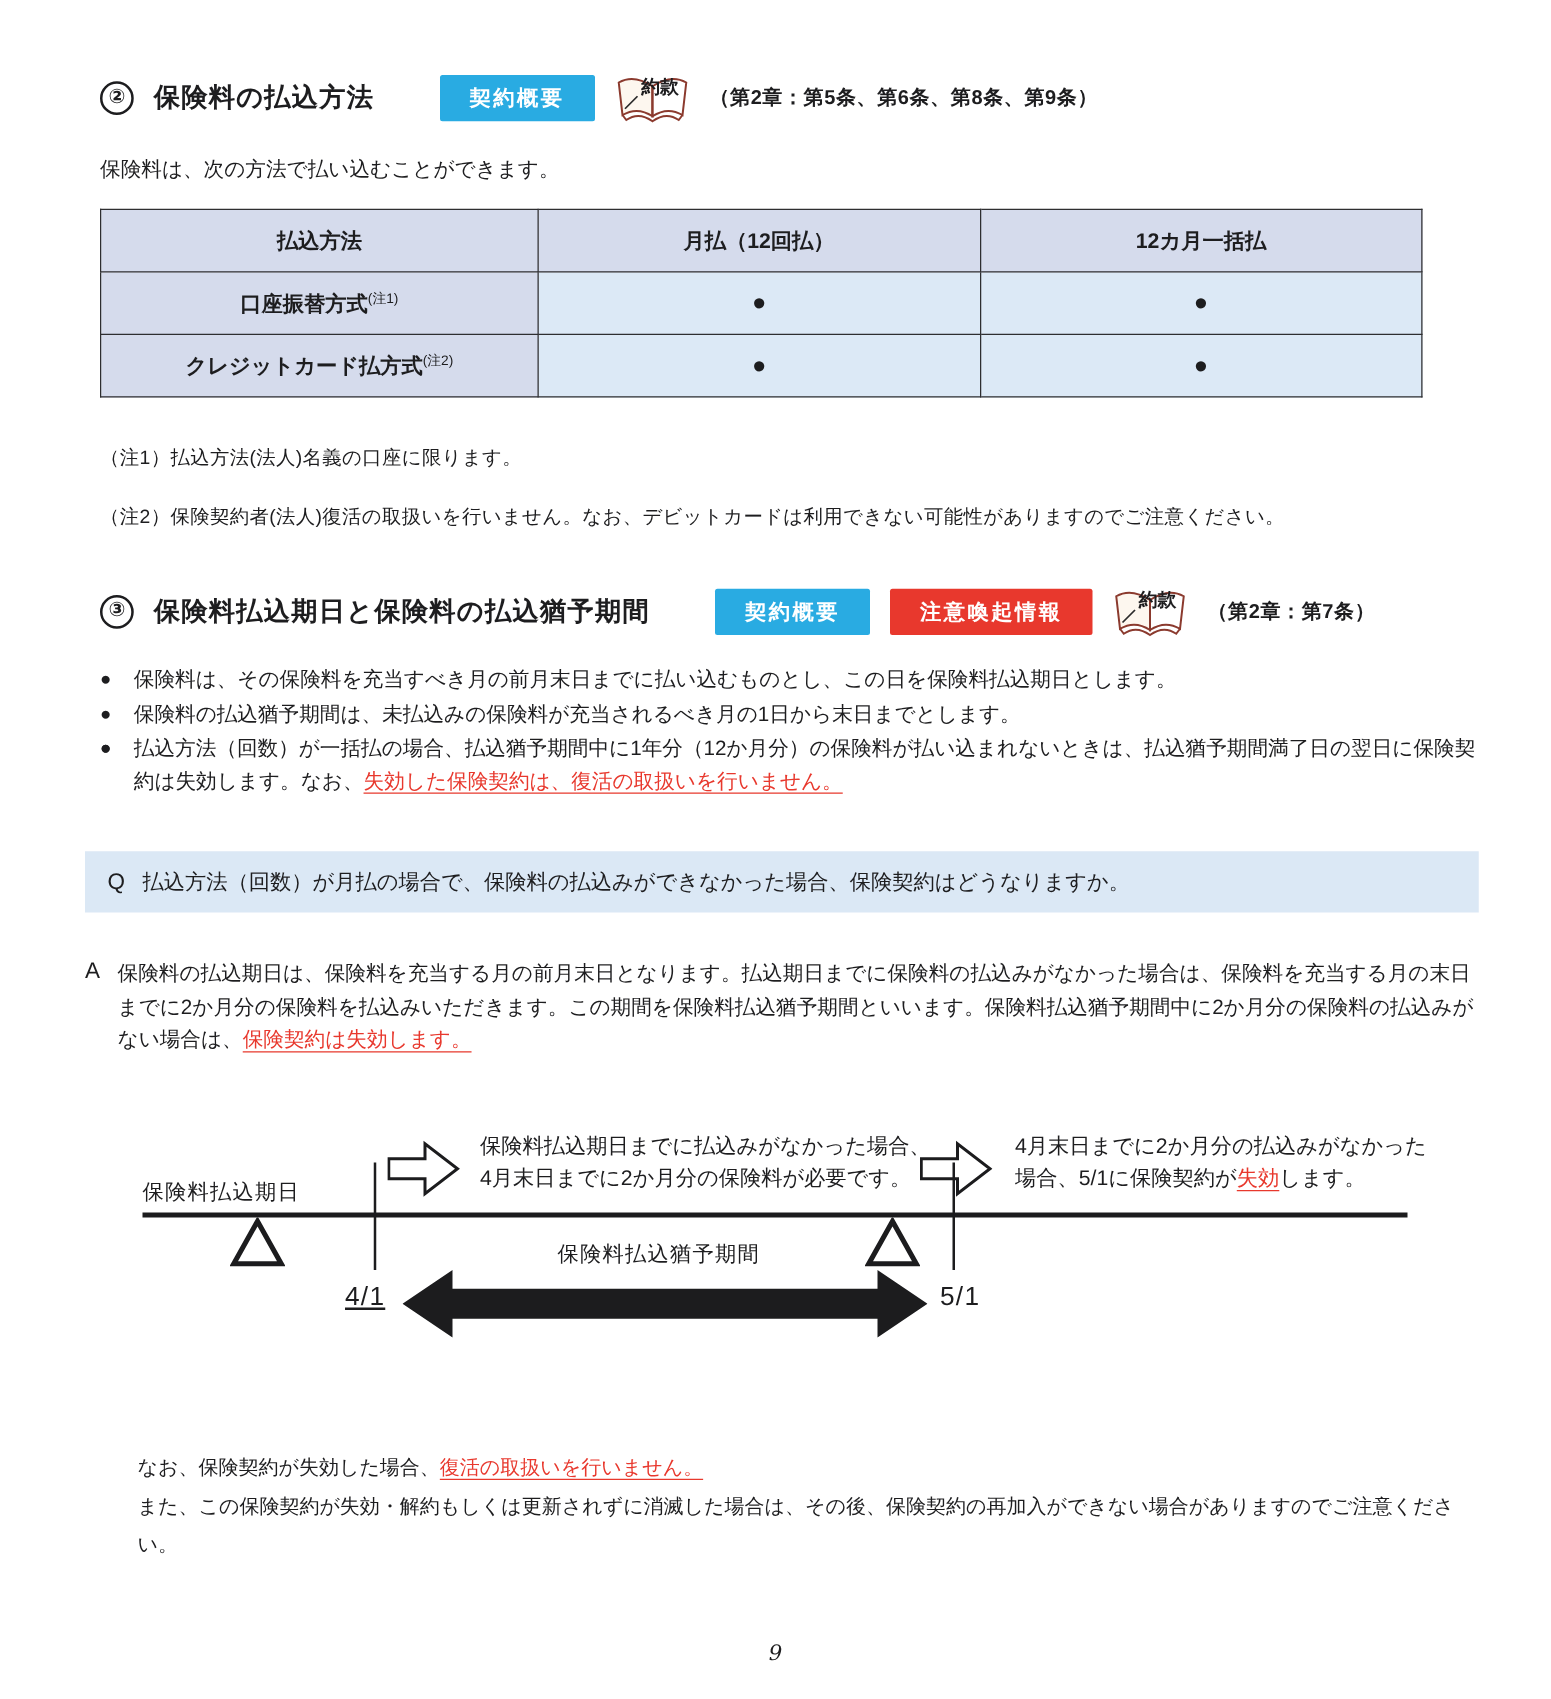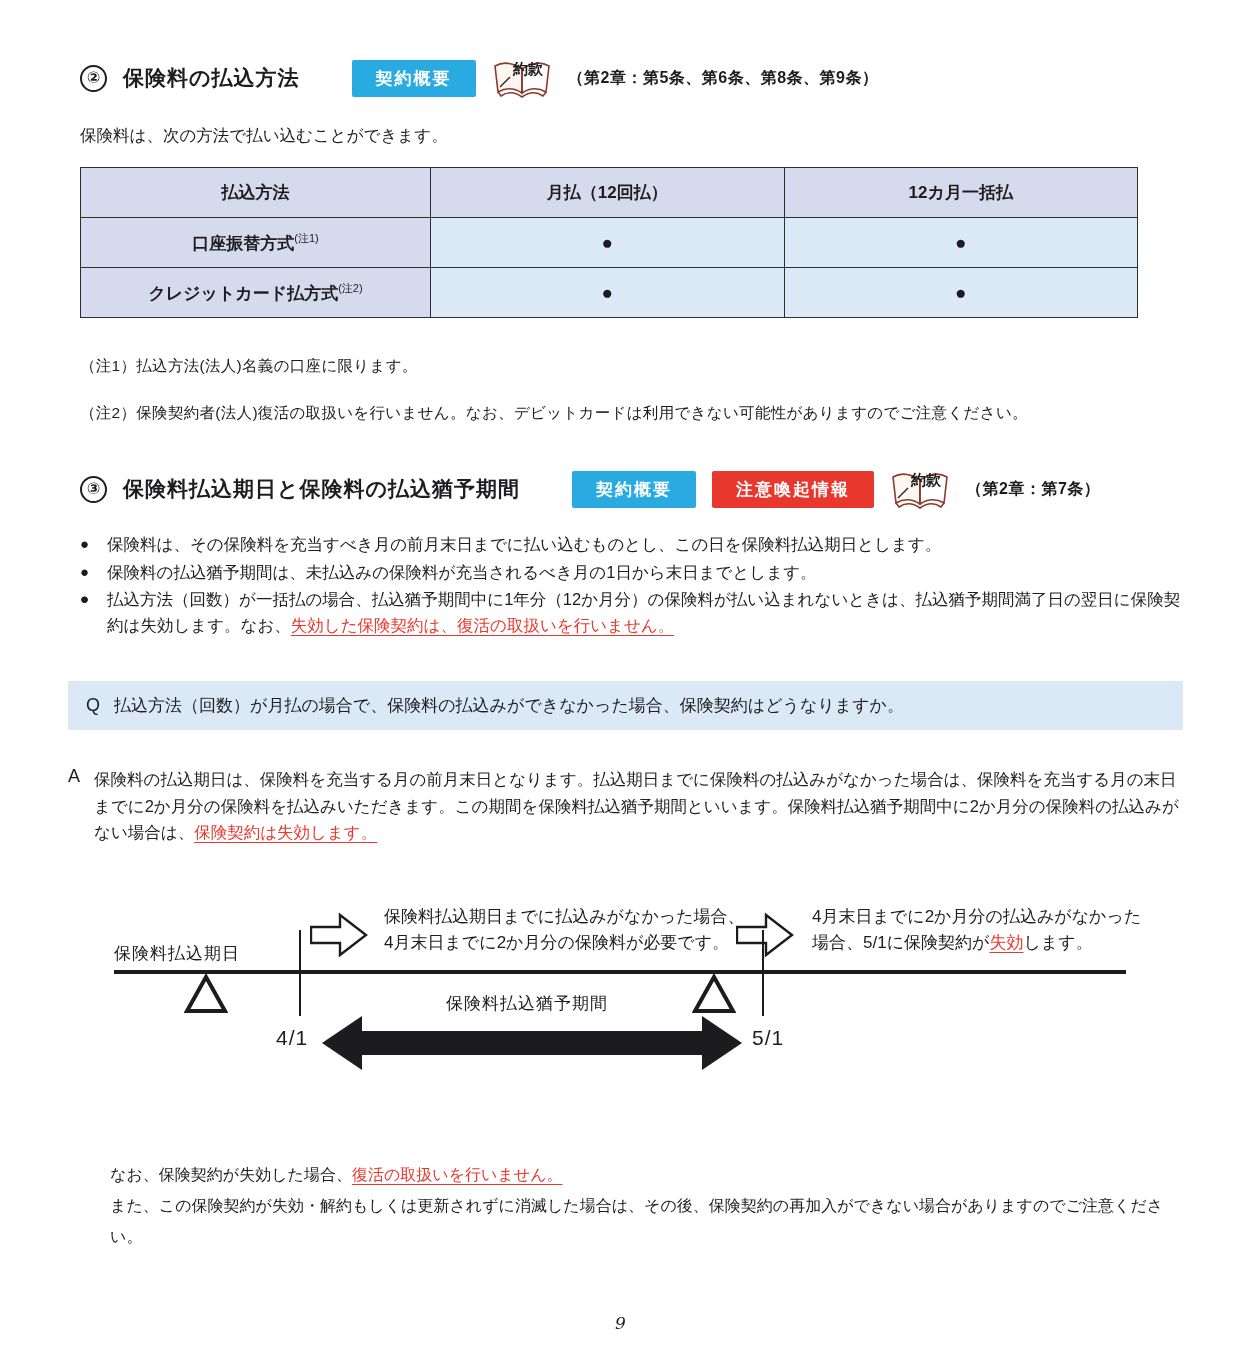--- a/index.html
+++ b/index.html
@@ -85,21 +85,21 @@
   .dg-line{position:absolute;left:14px;top:74px;width:1012px;height:4px;background:#1c1c1e;}
   .dg-tick{position:absolute;top:34px;width:2px;height:86px;background:#1c1c1e;}
   .dg-tick.t1{left:199px;}
   .dg-tick.t2{left:662px;}
   .dg-tri{position:absolute;top:78px;}
   .dg-tri.t1{left:84px;}
   .dg-tri.t2{left:592px;}
   .dg-grace{position:absolute;left:267px;top:96px;width:320px;text-align:center;font-size:17px;letter-spacing:1px;}
   .dg-dblarrow{position:absolute;left:222px;top:118px;}
   .dg-date{position:absolute;font-size:21px;letter-spacing:1px;}
-  .dg-date.start{left:176px;top:130px;}
+  .dg-date.start{left:176px;top:130px;text-decoration:underline;}
   .dg-date.end{left:652px;top:130px;text-align:center;}
 
   .endnotes{margin-top:58px;margin-left:30px;}
   .endnotes p{font-size:16px;line-height:1.95;}
 
   .page-num{
     position:absolute;left:0;right:0;bottom:26px;text-align:center;
     font-family:"DejaVu Serif","Liberation Serif",serif;font-style:italic;font-size:17px;
   }
 </style>

